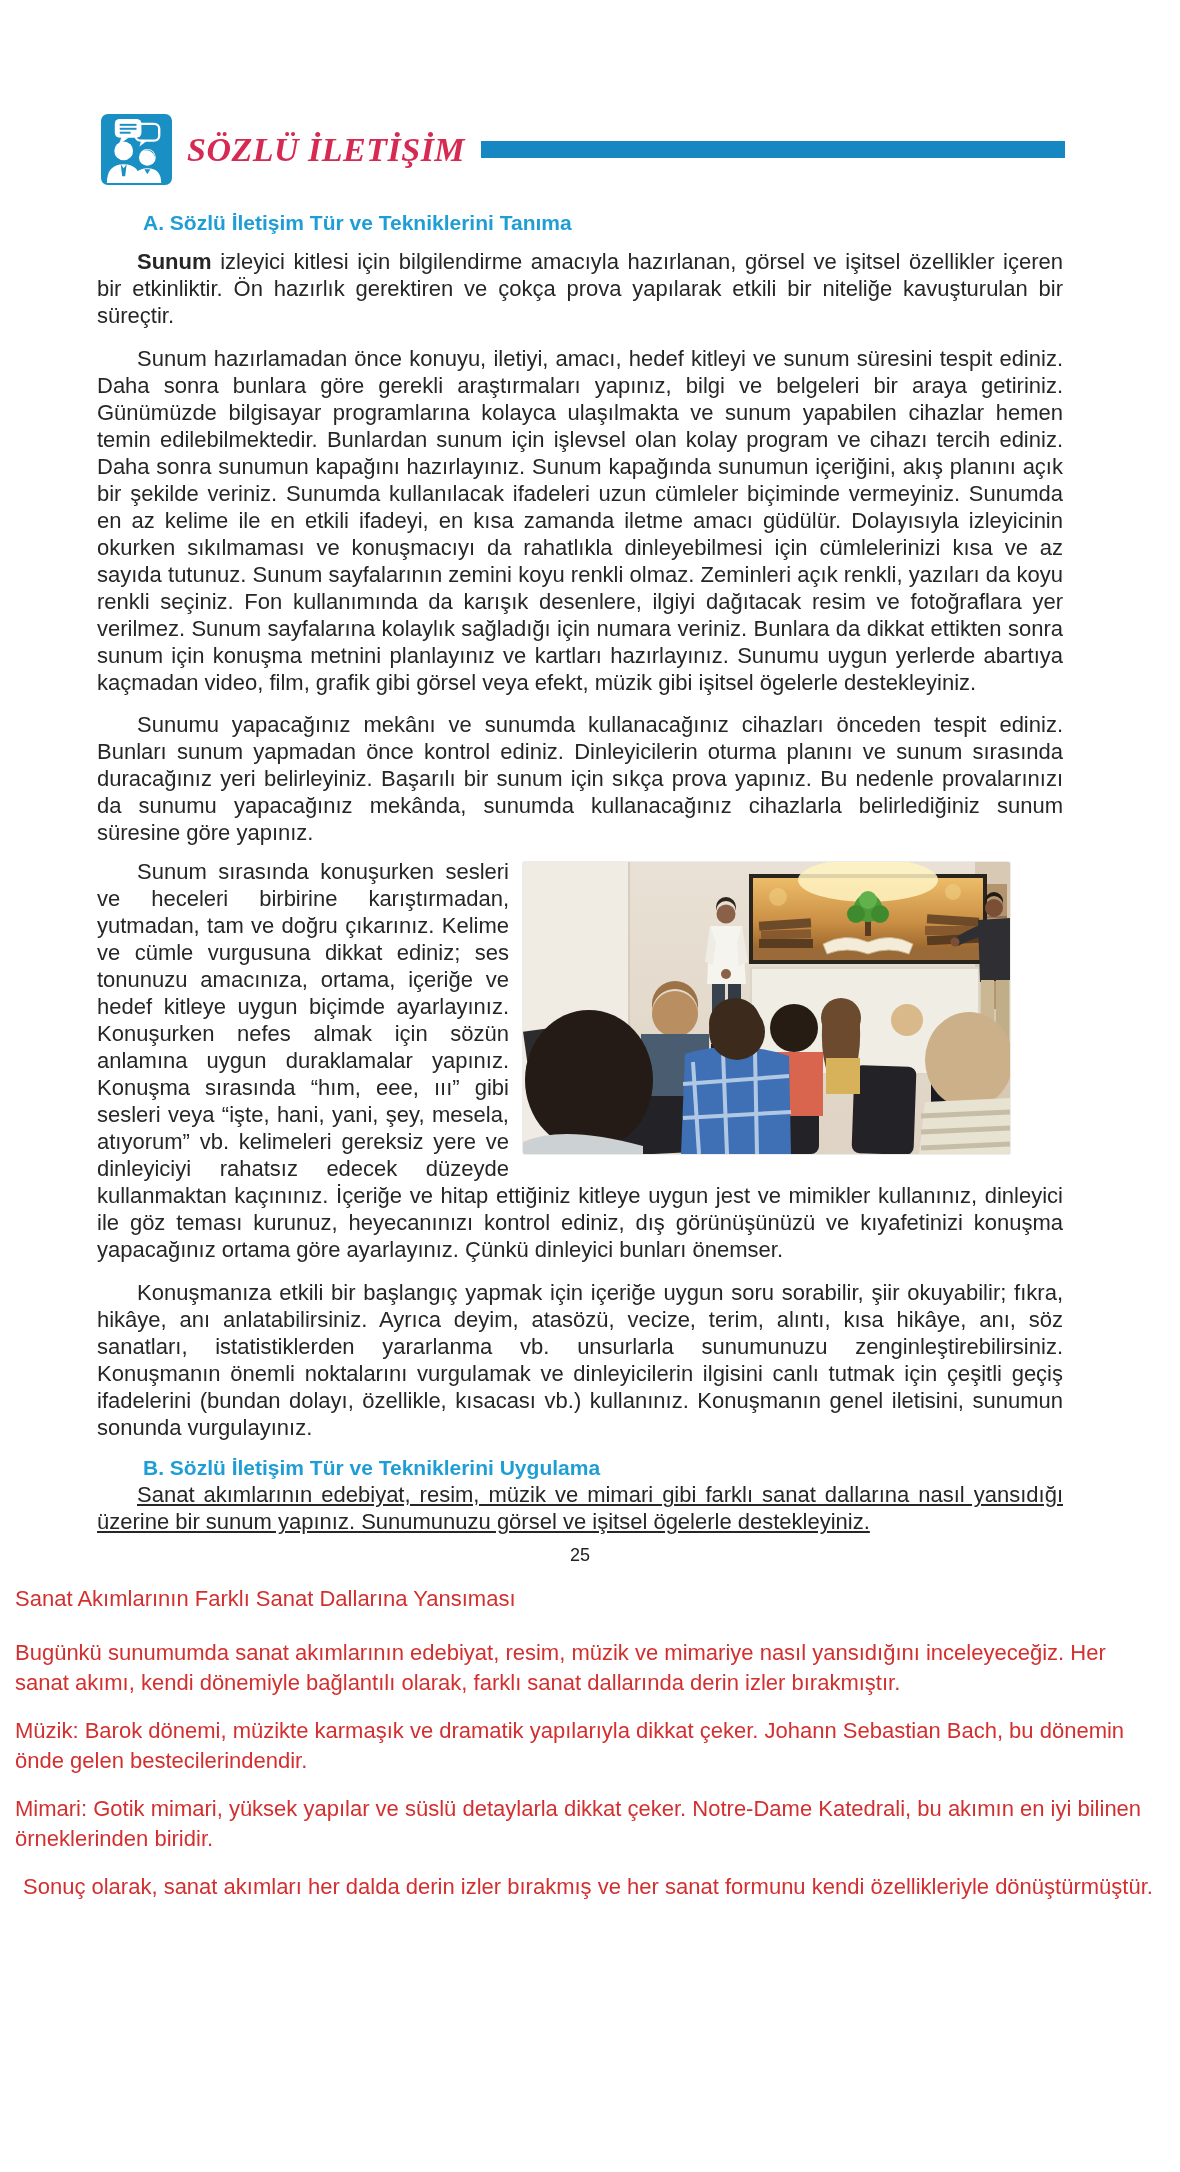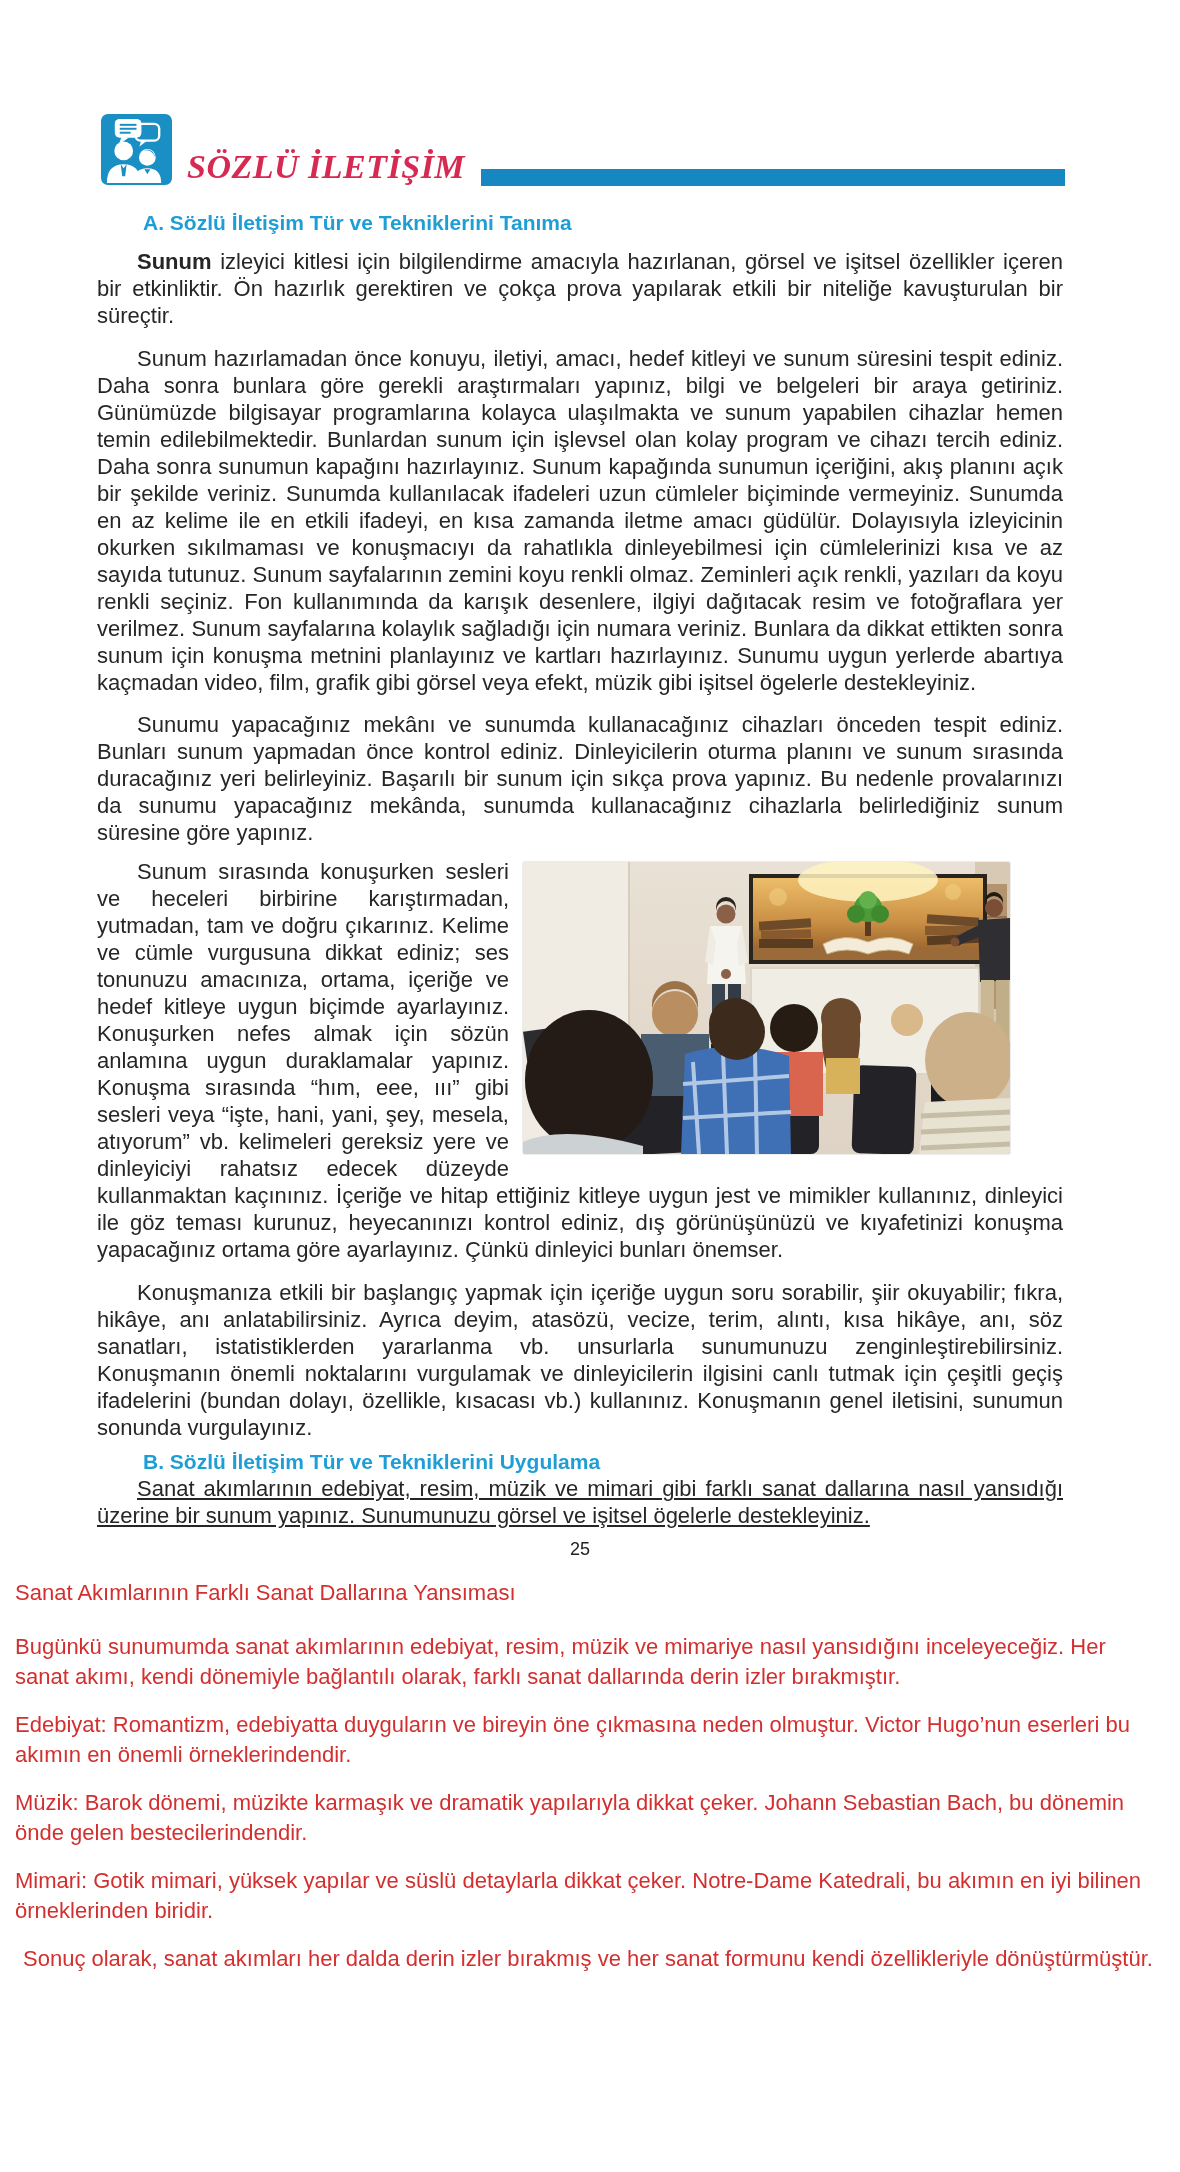--- a/index.html
+++ b/index.html
@@ -10,38 +10,38 @@
     --answer-red:#d32f2f;
     --body-text:#262626;
   }
   html,body{margin:0;padding:0;background:#ffffff;}
   body{
     width:1180px;height:2172px;overflow:hidden;
     font-family:"Liberation Sans","DejaVu Sans",sans-serif;
     color:var(--body-text);
   }
   .header-row{
-    display:flex;align-items:flex-end;
+    display:flex;align-items:center;
     margin:113px 115px 0 100px;
   }
   .unit-icon{width:73px;height:73px;flex:0 0 auto;}
   .unit-title{
     font-family:"Liberation Serif","DejaVu Serif",serif;
     font-style:italic;font-weight:bold;
     font-size:34px;letter-spacing:.5px;
     color:var(--title-red);
     margin-left:14px;white-space:nowrap;
   }
   .header-rule{flex:1;height:17px;background:var(--bar-blue);margin-left:16px;}
   .content{margin:0 117px 0 97px;}
   .sec-heading{
     font-size:21px;font-weight:bold;color:var(--heading-blue);
     margin:24px 0 0 46px;line-height:26px;
   }
-  .sec-heading.b{margin-top:8px;}
+  .sec-heading.b{margin-top:14px;}
   .body-par{
     font-size:22px;line-height:27px;text-align:justify;
     text-indent:40px;margin:0;color:var(--body-text);
   }
   .p1{margin-top:12px;}
   .p2{margin-top:16px;}
   .p3{margin-top:15px;}
   .p4{margin-top:12px;}
   .p5{margin-top:16px;}
   .p6{margin-top:0;text-decoration:underline;}
@@ -235,17 +235,16 @@
   <div class="sec-heading b">B. Sözlü İletişim Tür ve Tekniklerini Uygulama</div>
 
   <p class="body-par p6">Sanat akımlarının edebiyat, resim, müzik ve mimari gibi farklı sanat dallarına nasıl yansıdığı üzerine bir sunum yapınız. Sunumunuzu görsel ve işitsel ögelerle destekleyiniz.</p>
 
   <div class="page-number">25</div>
 </div>
 
 <div class="answers">
   <p class="answer-heading">Sanat Akımlarının Farklı Sanat Dallarına Yansıması</p>
   <p class="answer-par">Bugünkü sunumumda sanat akımlarının edebiyat, resim, müzik ve mimariye nasıl yansıdığını inceleyeceğiz. Her sanat akımı, kendi dönemiyle bağlantılı olarak, farklı sanat dallarında derin izler bırakmıştır.</p>
-  <p class="answer-par">Edebiyat: Romantizm, edebiyatta duyguların ve bireyin öne çıkmasına neden olmuştur. Victor Hugo’nun eserleri bu akımın en önemli örneklerindendir.</p>
   <p class="answer-par">Müzik: Barok dönemi, müzikte karmaşık ve dramatik yapılarıyla dikkat çeker. Johann Sebastian Bach, bu dönemin önde gelen bestecilerindendir.</p>
   <p class="answer-par">Mimari: Gotik mimari, yüksek yapılar ve süslü detaylarla dikkat çeker. Notre-Dame Katedrali, bu akımın en iyi bilinen örneklerinden biridir.</p>
   <p class="answer-par">Sonuç olarak, sanat akımları her dalda derin izler bırakmış ve her sanat formunu kendi özellikleriyle dönüştürmüştür.</p>
 </div>
 
 </body></html>

